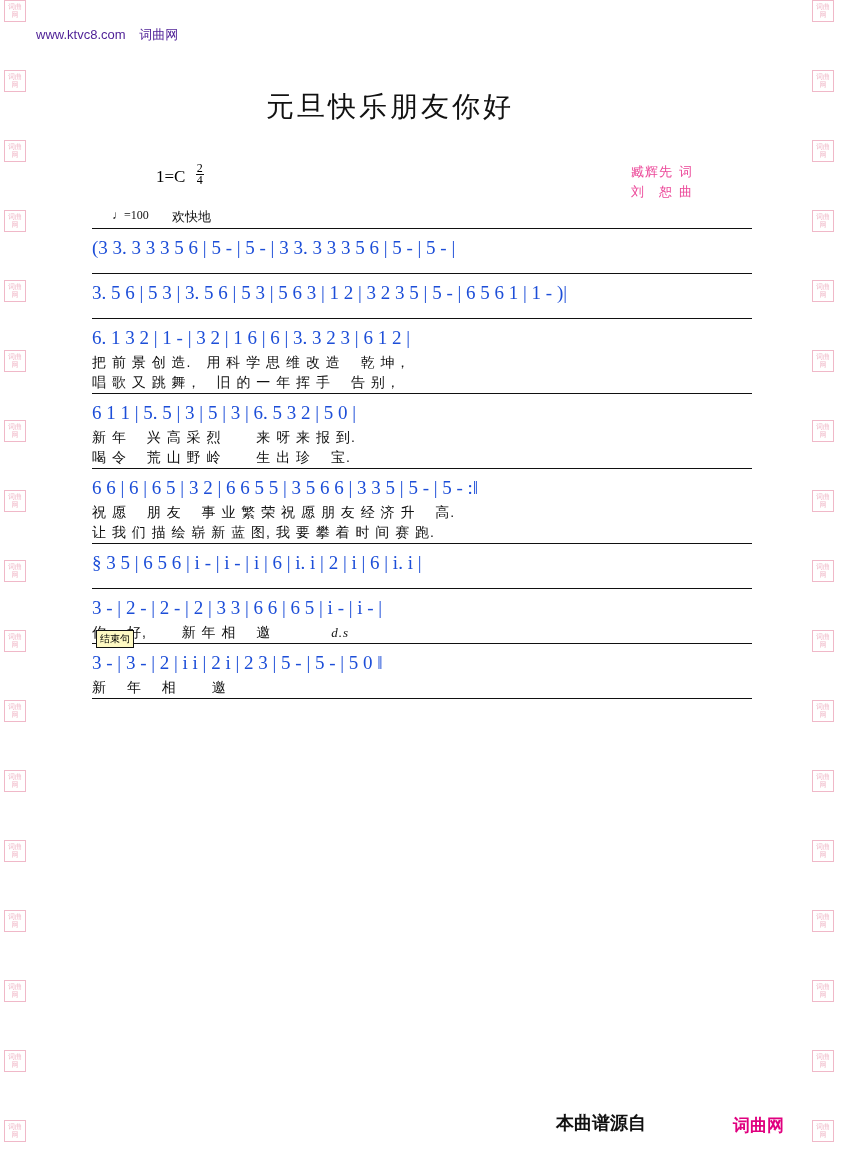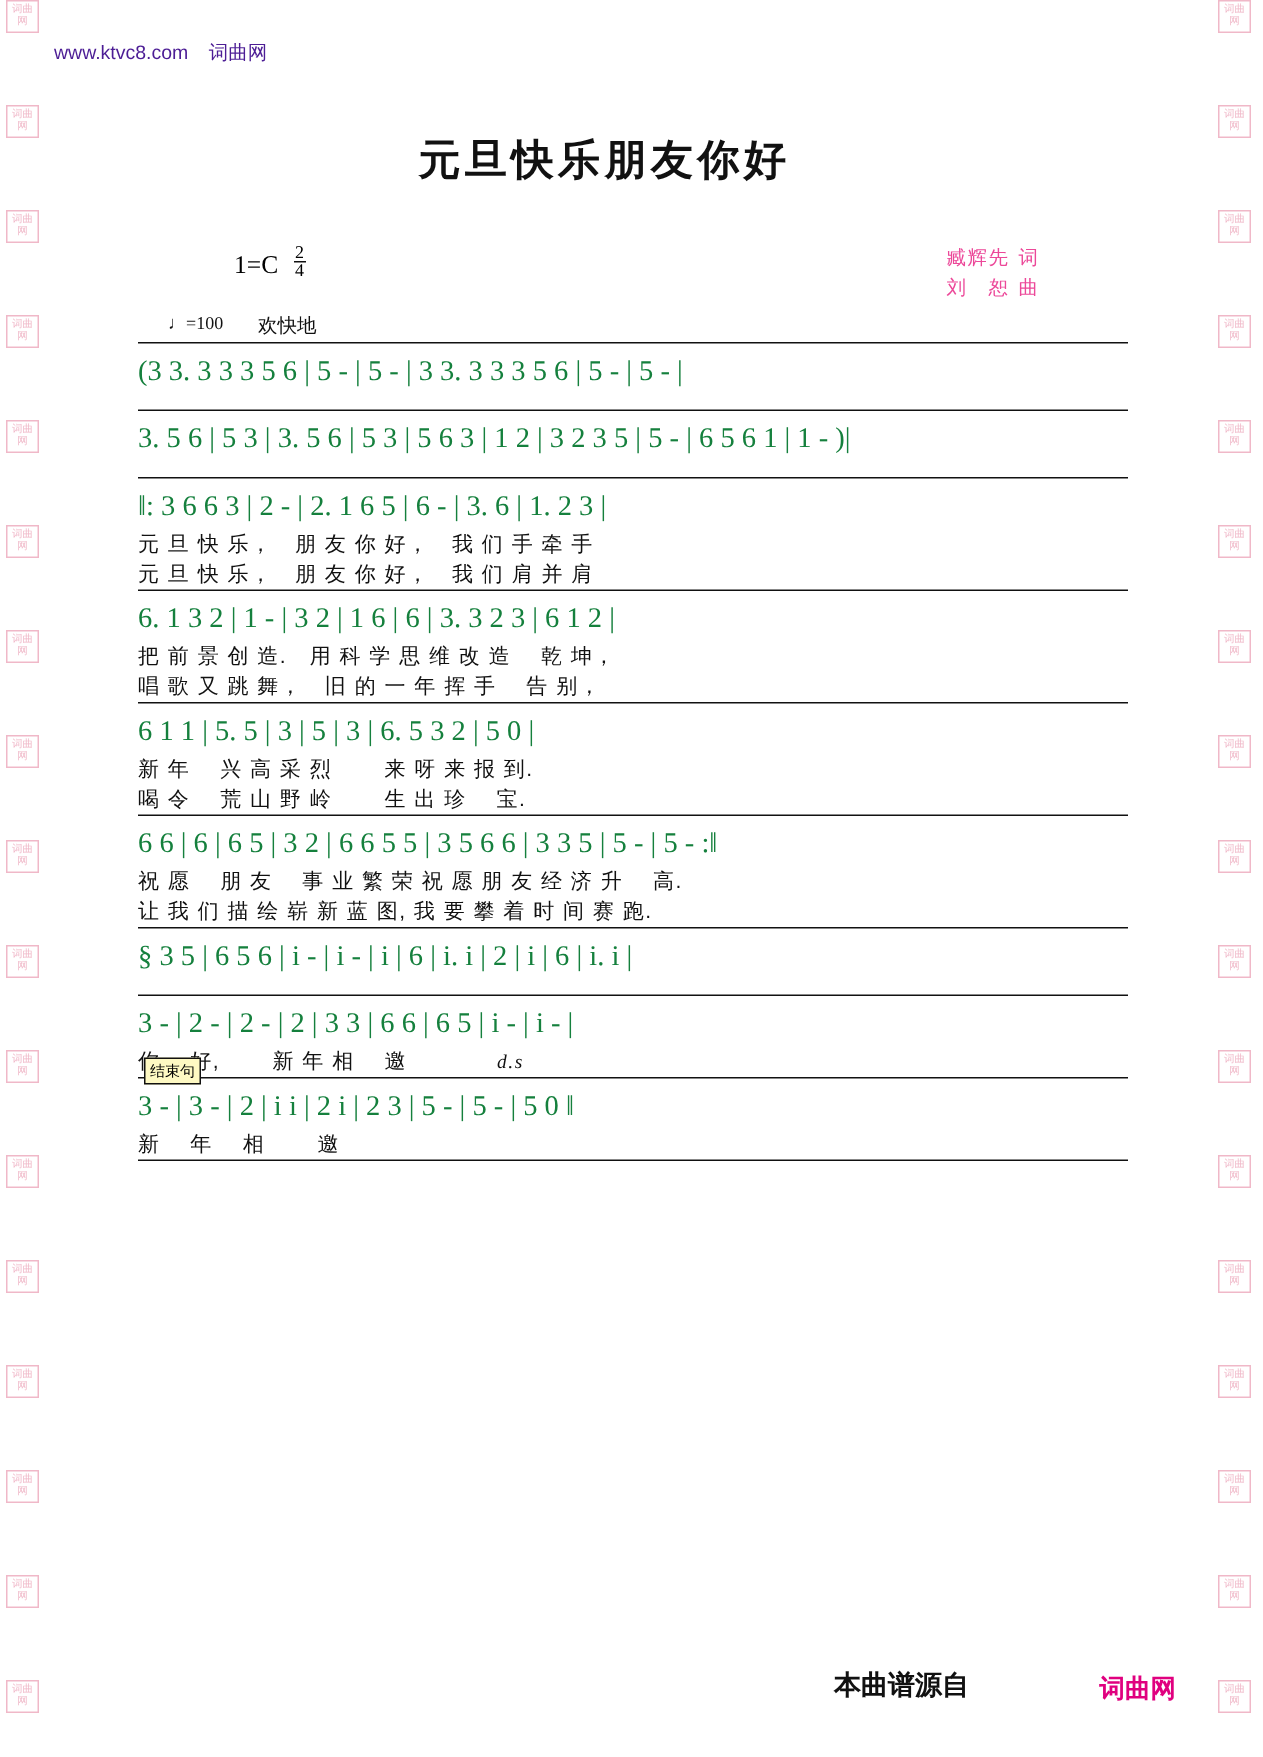--- a/index.html
+++ b/index.html
@@ -23,23 +23,23 @@
     color:#f0b8c8;font-size:7px;line-height:8px;
     text-align:center;padding-top:2px;box-sizing:border-box;
     font-family:"Liberation Sans",sans-serif;
   }
   .site-url{
     position:absolute;left:36px;top:26px;
     font-family:"Liberation Sans",sans-serif;
     font-size:13px;color:#4c1d95;
   }
   .title{
-    position:absolute;top:88px;left:17px;width:772px;
+    position:absolute;top:88px;left:4px;width:772px;
     text-align:center;font-size:28px;letter-spacing:3px;color:#111;
-    font-family:"Liberation Sans",sans-serif;font-weight:bold;
+    font-family:"Liberation Sans",sans-serif;font-weight:normal;
   }
   .keysig{
     position:absolute;left:112px;top:163px;font-size:17px;color:#000000;
     font-family:"Liberation Serif",serif;
     margin-left:44px;
   }
   .meter{
     display:inline-block;vertical-align:-2px;margin-left:6px;
     font-size:12px;line-height:11px;text-align:center;
   }
@@ -65,21 +65,21 @@
   .line{
     position:relative;
     border-top:1.4px solid #111;
     min-height:44px;
   }
   .line.last{border-bottom:1.4px solid #111;}
   .line .notes{
     position:relative;height:30px;
     display:flex;align-items:center;
     font-family:"Liberation Serif",serif;
-    font-size:19px;color:#15803d;
+    font-size:19px;color:#1d4ed8;
     padding-top:4px;
     white-space:nowrap;
   }
   .line .lyr{
     display:flex;align-items:center;height:20px;
     font-size:14px;color:#111;letter-spacing:1px;
     font-family:"Liberation Sans",sans-serif;
     white-space:nowrap;
   }
   .dsmark{font-family:"Liberation Serif",serif;font-style:italic;font-size:13px;}
@@ -169,25 +169,20 @@
 <div class="score">
 
   <div class="line">
     <div class="notes">(3   3. 3   3    3 5 6 | 5 -  | 5 -  | 3   3. 3   3   3 5 6 | 5 -  | 5 -  |</div>
   </div>
 
   <div class="line">
     <div class="notes">3. 5 6 | 5 3 | 3. 5 6 | 5 3 | 5 6 3 | 1 2 | 3 2 3 5 | 5 - | 6 5 6 1 | 1 - )|</div>
   </div>
 
-  <div class="line">
-    <div class="notes">‖: 3   6    6    3   | 2  -   | 2.  1  6  5 | 6  -   | 3.  6 | 1.  2  3  |</div>
-    <div class="lyr">元 旦 快 乐，　朋 友 你 好，　我 们 手 牵 手</div>
-    <div class="lyr">元 旦 快 乐，　朋 友 你 好，　我 们 肩 并 肩</div>
-  </div>
 
   <div class="line">
     <div class="notes">6.  1 3 2 | 1 -  | 3  2 | 1 6 | 6 | 3. 3 2 3 | 6 1 2 |</div>
     <div class="lyr">把 前 景 创 造.　用 科 学 思 维 改 造 　乾 坤，</div>
     <div class="lyr">唱 歌 又 跳 舞，　旧 的 一 年 挥 手 　告 别，</div>
   </div>
 
   <div class="line">
     <div class="notes">6   1  1 | 5. 5 | 3  | 5 | 3 | 6. 5 3 2 | 5 0 |</div>
     <div class="lyr">新 年 　兴 高 采 烈 　　来 呀 来 报 到.</div>

